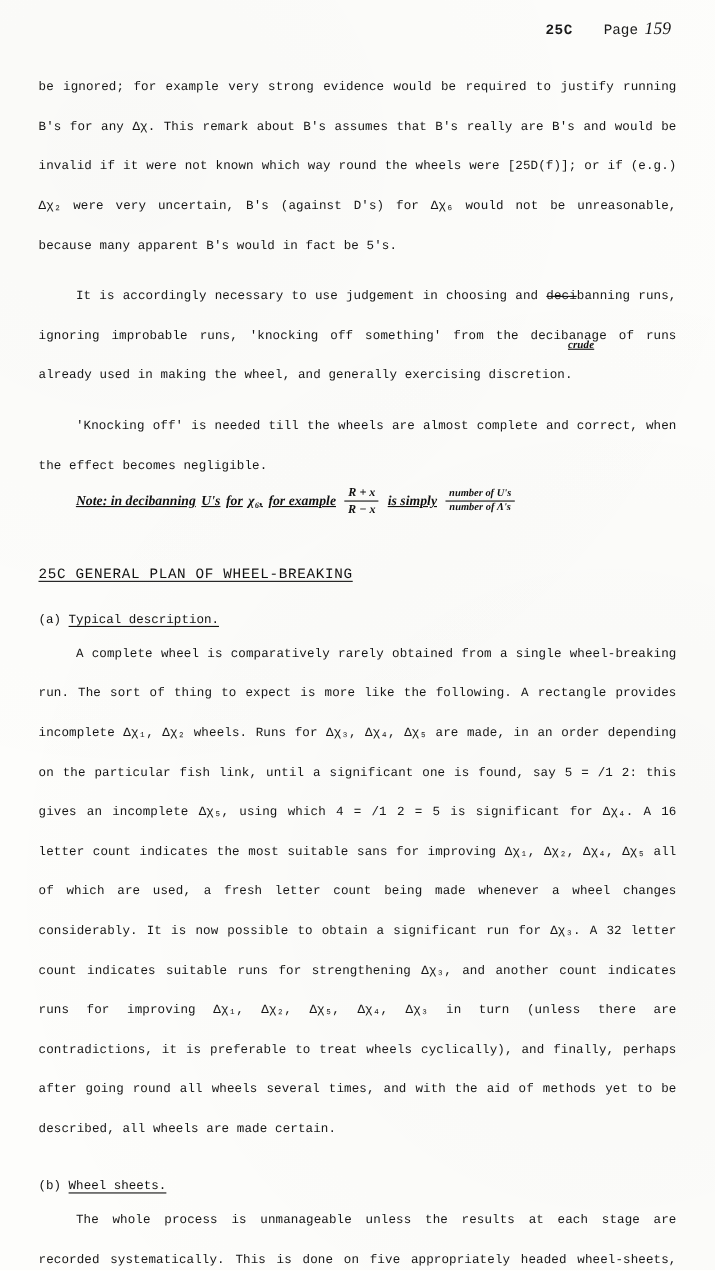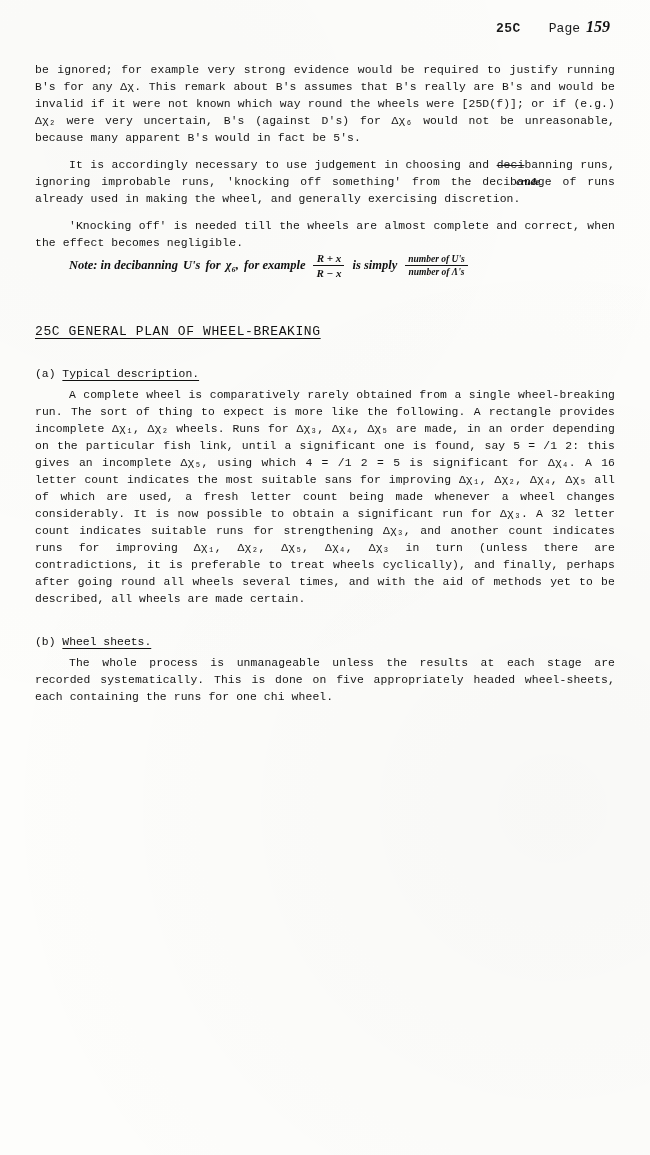--- a/index.html
+++ b/index.html
@@ -49,56 +49,57 @@
     color: #1a1a1a;
   }
   .header .pagelabel {
     font-family: "Liberation Mono", monospace;
     font-size: 13px;
     color: #1a1a1a;
   }
   .header .pagenum {
     font-family: "Liberation Serif", serif;
     font-size: 16px;
-    font-weight: bold;
+    font-weight: normal;
     font-style: italic;
     color: #151515;
     margin-left: 6px;
   }
 
   .body {
     position: absolute;
     left: 35px;
     top: 62px;
     width: 580px;
   }
 
   p.t {
     font-family: "Liberation Mono", monospace;
     font-size: 11.4px;
-    line-height: 17px;
+    line-height: 36px;
     margin: 0 0 0 0;
     letter-spacing: 0.1px;
     color: #151515;
     text-align: justify;
   }
   p.indent {
     text-indent: 34px;
   }
   .gap-s { height: 10px; }
   .gap-m { height: 22px; }
   .gap-l { height: 42px; }
 
   
   .hand {
     font-family: "Liberation Serif", serif;
     font-size: 12.5px;
     font-style: italic;
     color: #101010;
     font-weight: bold;
+    text-decoration: underline;
   }
   .ins {
     position: relative;
     display: inline-block;
   }
   .caret-word {
     position: absolute;
     top: -12px;
     left: 0;
     font-family: "Liberation Serif", serif;

